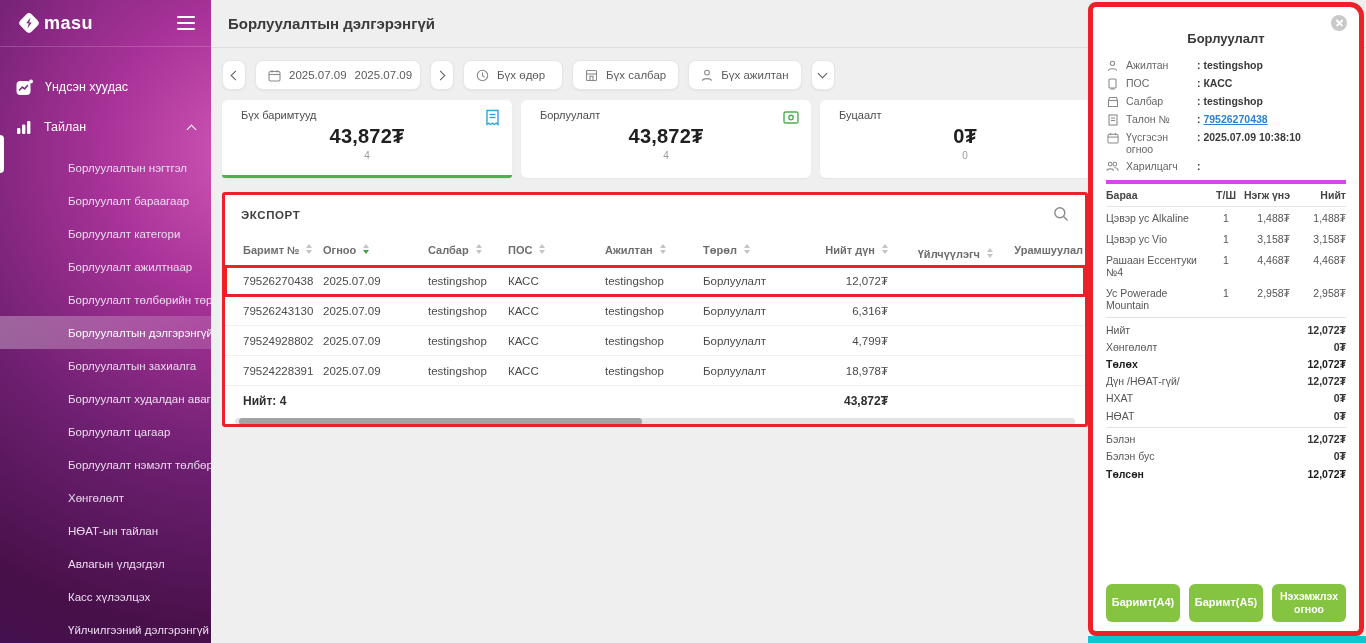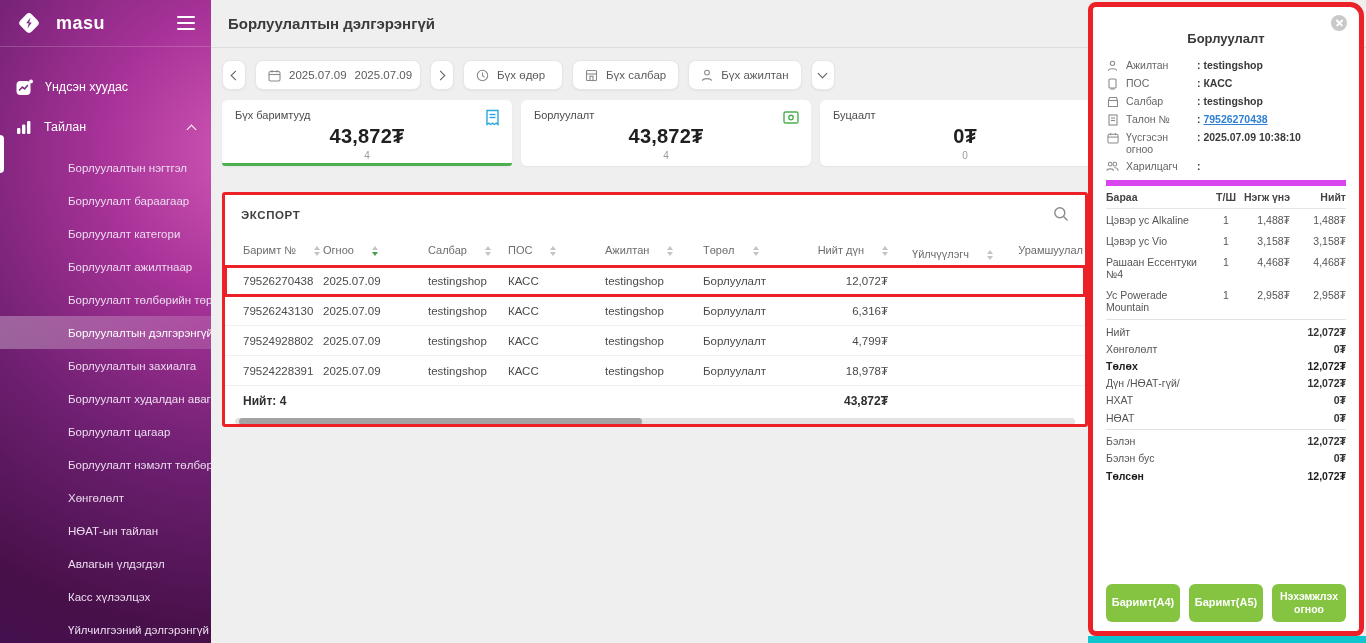--- a/index.html
+++ b/index.html
@@ -3,21 +3,21 @@
 <meta charset="utf-8">
 <style>
   * { margin:0; padding:0; box-sizing:border-box; }
   html,body { width:1366px; height:643px; overflow:hidden; }
   body { font-family:"Liberation Sans", sans-serif; background:#efeff0; position:relative; color:#3c3c3c; }
 
   
   .sidebar { position:absolute; left:0; top:0; width:211px; height:643px;
     background:radial-gradient(circle at 118% 24%, #d158b6 0%, #a93399 26%, #6d1f70 58%, #471049 88%, #44104e 100%); overflow:hidden; }
   .sb-top { height:47px; display:flex; align-items:center; justify-content:space-between; padding:0 16px; border-bottom:1px solid rgba(255,255,255,.18); }
-  .logo { display:flex; align-items:center; gap:14px;justify-content:flex-end; }
+  .logo { display:flex; align-items:center; gap:2px;justify-content:flex-end; }
   .logo-text { color:#fff; font-size:18px; font-weight:700; letter-spacing:.5px; }
   .burger { display:flex; flex-direction:column; gap:3.5px; cursor:pointer; }
   .burger i { display:block; width:18px; height:2.4px; background:#fff; border-radius:2px; }
   .nav { padding-top:20px; position:relative; }
   .nav-ind { position:absolute; left:0; top:88px; width:4px; height:38px; background:#fff; border-radius:0 4px 4px 0; }
   .nav-item { display:flex; align-items:center; gap:12px; padding:0 16px; height:40px; color:#fff; font-size:12.5px; cursor:pointer; }
   .nav-item .grow { flex:1; }
   .subnav { margin-top:4px; }
   .sub-item { height:33px; display:flex; align-items:center; padding-left:68px; color:#ecdcf0; font-size:11.5px; cursor:pointer; white-space:nowrap; }
   .sub-item.active { background:linear-gradient(90deg, rgba(255,255,255,.30), rgba(255,255,255,.14)); color:#fff; }
@@ -35,35 +35,35 @@
   .filterbar { position:absolute; left:222px; top:60px; display:flex; align-items:center; gap:9px; }
   .chip, .sq-btn { background:#fff; border:1px solid #e6e6e6; border-radius:8px; height:30px; display:flex; align-items:center; box-shadow:0 1px 2px rgba(0,0,0,.05); color:#5b5b5b; font-size:11.5px; cursor:pointer; }
   .sq-btn { width:24px; justify-content:center; }
   .daterange { width:166px; gap:8px; padding:0 10px; justify-content:space-between; }
   .chip { padding:0 12px; gap:8px; }
   .chip-lg { min-width:100px; }
   .icon-g { color:#8a8a8a; display:flex; }
 
   
   .cards { position:absolute; left:222px; top:100px; display:flex; gap:9px; }
-  .card { width:290px; height:66px; background:#fff; border-radius:6px; box-shadow:0 1px 2px rgba(0,0,0,.05); position:relative; padding:9px 13px; }
+  .card { width:290px; height:78px; background:#fff; border-radius:6px; box-shadow:0 1px 2px rgba(0,0,0,.05); position:relative; padding:9px 19px; }
   .card-title { font-size:11px; color:#4c4c4c; }
   .card-icon { position:absolute; top:9px; right:11px; }
   .card-amount { text-align:center; font-size:20px; font-weight:700; color:#202020; margin-top:4px; letter-spacing:.2px; }
   .card-count { text-align:center; font-size:10px; color:#9a9a9a; margin-top:2px; }
   .card-green-bar { position:absolute; left:0; right:0; bottom:0; height:3px; background:#4caf50; border-radius:0 0 6px 6px; }
 
   
   .table-card { position:absolute; left:222px; top:192px; width:866px; height:235px; background:#fff; border:3px solid #ec2027; border-radius:3px; overflow:hidden; }
   .export-row { position:relative; height:40px; display:flex; align-items:center; padding-left:16px; }
   .export-btn { font-size:11.5px; font-weight:700; letter-spacing:.6px; color:#3f3f3f; cursor:pointer; }
   .search-ic { position:absolute; right:16px; top:11px; cursor:pointer; }
   .thead, .tr { display:flex; align-items:center; padding-left:18px; }
   .thead { height:31px; font-size:11px; color:#6d6d6d; border-bottom:1px solid #ececec; }
-  .th { display:flex; align-items:flex-end; gap:18px; cursor:pointer; }
+  .th { display:flex; align-items:flex-start; gap:7px; cursor:pointer;font-weight:bold; }
   .tr { height:30px; font-size:11.5px; color:#4a4a4a; border-bottom:1px solid #f0f0f0; background:#fff; }
   .tr.hl { outline:3px solid #ec2027; outline-offset:-2px; }
   .c1{width:80px}.c2{width:105px}.c3{width:80px}.c4{width:97px}.c5{width:98px}.c6{width:92px}
   .c7{width:93px; justify-content:flex-end; text-align:right;}
   .c8{width:105px; justify-content:flex-end; text-align:right;margin-top:8px;}
   .c9{flex:1; justify-content:flex-end; text-align:right; padding-right:2px; overflow:hidden; white-space:nowrap;}
   .sort { display:flex; flex-direction:column; gap:2px; }
   .tri-u { width:0;height:0;border-left:3.5px solid transparent;border-right:3.5px solid transparent;border-bottom:4px solid #c4c4c4; }
   .tri-d { width:0;height:0;border-left:3.5px solid transparent;border-right:3.5px solid transparent;border-top:4px solid #c4c4c4; }
   .tri-d.green { border-top-color:#43a047; }
@@ -79,21 +79,21 @@
   .close-btn i, .close-btn b { position:absolute; left:3.5px; top:7.2px; width:9px; height:1.6px; background:#fff; border-radius:1px; display:block; }
   .close-btn i { transform:rotate(45deg); } .close-btn b { transform:rotate(-45deg); }
   .panel-title { text-align:center; font-size:13px; font-weight:700; color:#3a3a3a; margin-top:16px; }
   .details { margin-top:10px; }
   .d-row { display:flex; align-items:flex-start; gap:7px; padding:2.5px 0; font-size:10.5px; }
   .d-ic { width:13px; display:flex; justify-content:center; margin-top:1px; color:#8a8a8a; }
   .d-label { width:64px; color:#666; }
   .d-val { flex:1; font-weight:700; color:#3a3a3a; }
   .d-link { color:#2f80d4; text-decoration:underline; font-weight:700; cursor:pointer; }
   .items { margin-top:6px; }
-  .i-head { display:flex; border-top:6px solid #d946ef; border-bottom:1px solid #e6e6e6; padding:5px 0; font-size:10.5px; font-weight:700; color:#444; }
+  .i-head { display:flex; border-top:4px solid #d946ef; border-bottom:1px solid #e6e6e6; padding:5px 0; font-size:10.5px; font-weight:700; color:#444; }
   .i-row { display:flex; padding:4.5px 0; font-size:10.5px; color:#555; }
   .in{flex:1; padding-right:4px;} .iq{width:24px; text-align:center;} .iu{width:52px; text-align:right;} .it{width:56px; text-align:right;}
   .totals { margin-top:2px; border-top:1px solid #e2e2e2; padding-top:3px; }
   .t-row { display:flex; justify-content:space-between; padding:2.6px 0; font-size:10.5px; color:#555; }
   .t-row .tv { font-weight:700; color:#333; }
   .t-row.bold .tl, .t-row.bold .tv { font-weight:800; color:#1d1d1d; }
   .t-row.sep { border-top:1px solid #e2e2e2; margin-top:3px; padding-top:5px; }
   .panel-btns { position:absolute; left:13px; right:13px; bottom:9px; display:flex; gap:9px; }
   .g-btn { flex:1; height:38px; background:#85c441; border:none; border-radius:6px; color:#fff; font-weight:700; font-size:11px; display:flex; align-items:center; justify-content:center; text-align:center; line-height:1.25; cursor:pointer; font-family:"Liberation Sans",sans-serif; padding:0 4px; }
   .g-btn.small { font-size:10.5px; }

